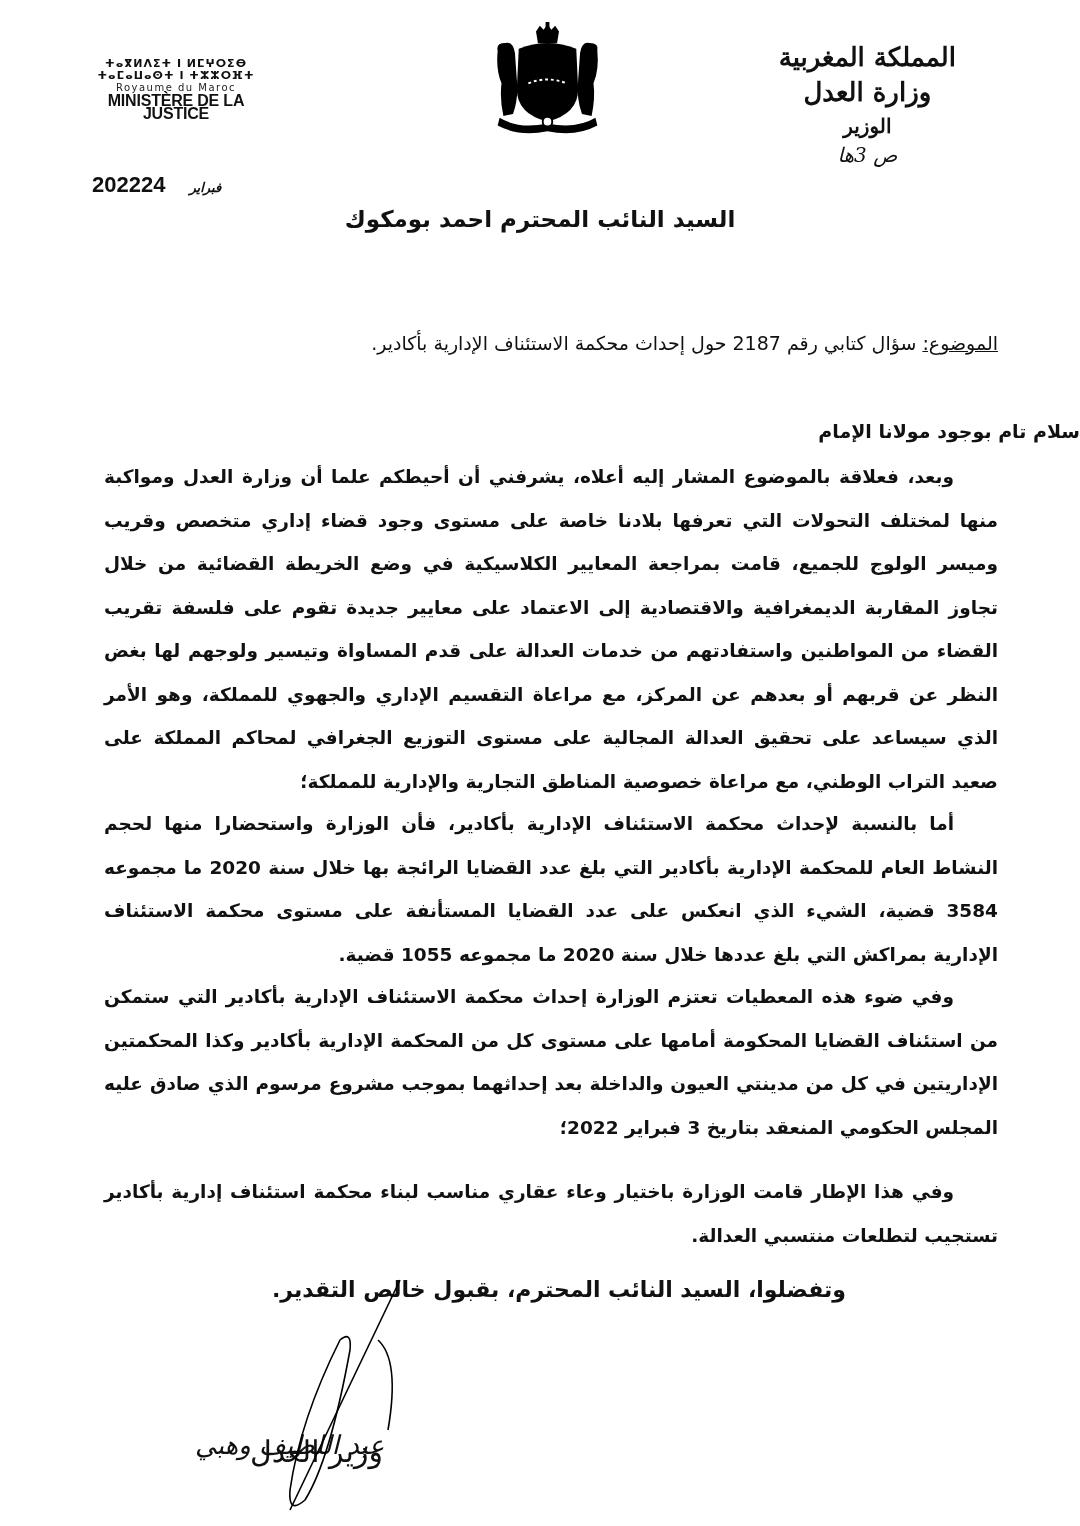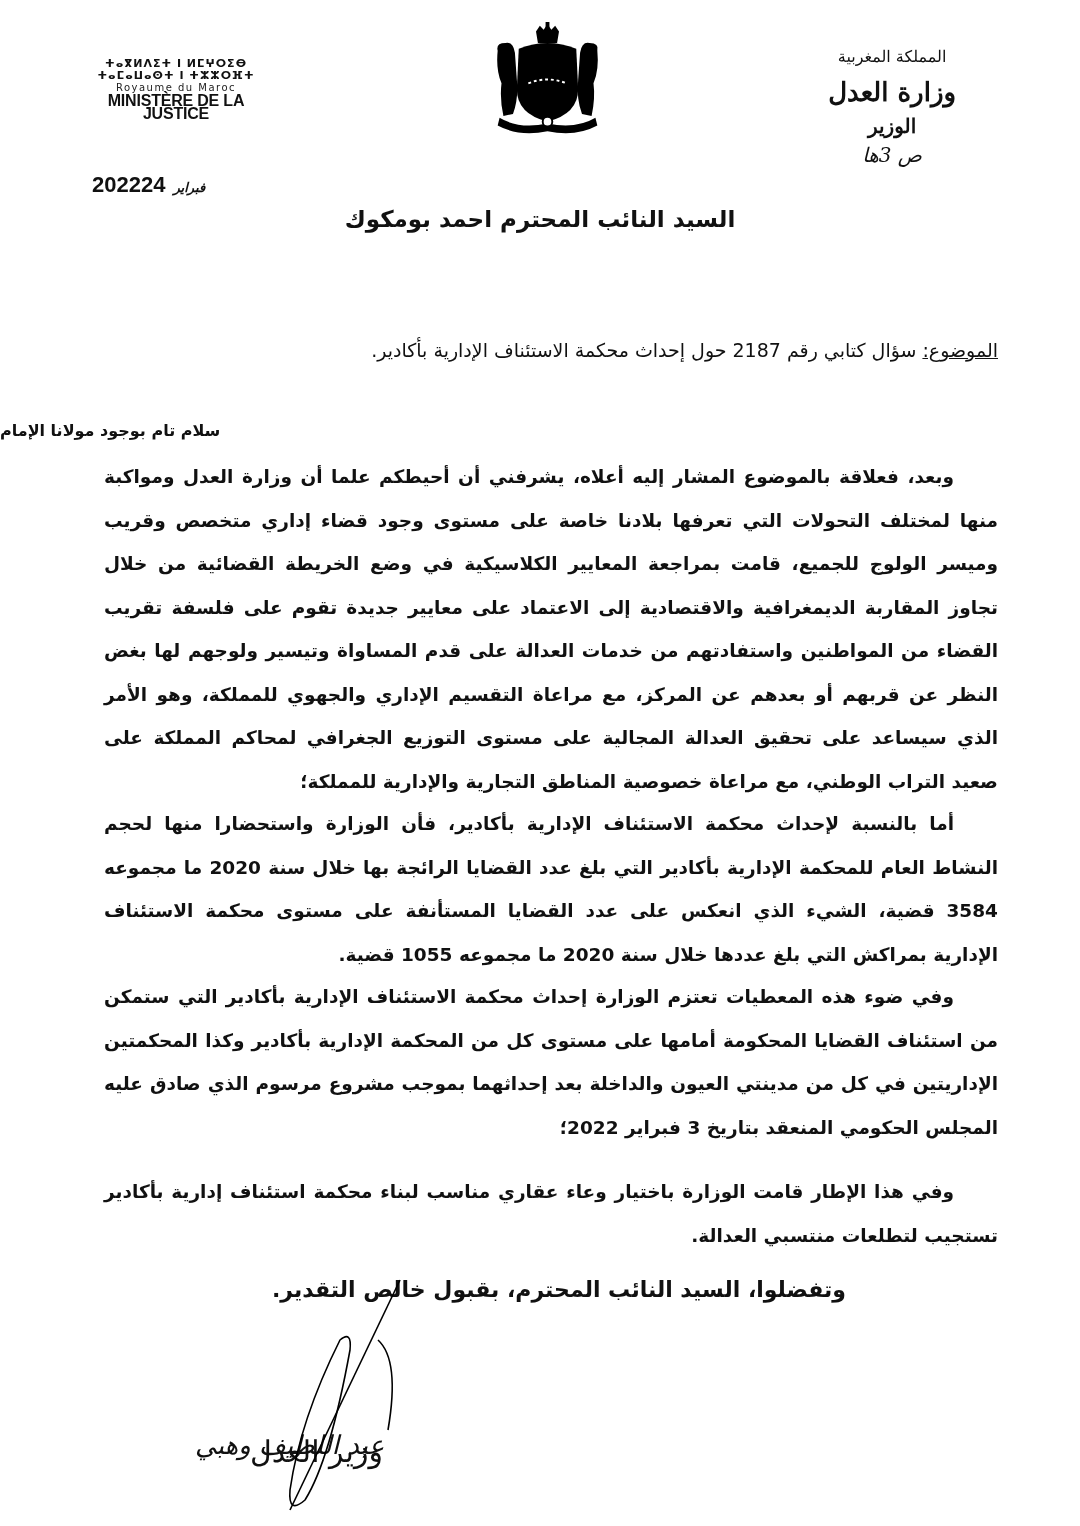--- a/index.html
+++ b/index.html
@@ -8,31 +8,31 @@
       position: relative; overflow: hidden;
       font-family: "DejaVu Sans", sans-serif;
     }
     .abs { position: absolute; }
     .tifinagh { left: 96px; top: 58px; width: 160px; text-align: center; }
     .tifi-line { font-family: "DejaVu Sans", sans-serif; font-size: 11px; font-weight: bold; letter-spacing: 1px; line-height: 12px; white-space: nowrap; }
     .tifi-royaume { font-family: "DejaVu Sans", sans-serif; font-size: 10px; letter-spacing: 1.5px; line-height: 12px; color: #222; }
     .tifi-ministere { font-family: "Liberation Sans", sans-serif; font-size: 16px; font-weight: bold; line-height: 13px; letter-spacing: -0.2px; }
     .emblem { left: 490px; top: 22px; width: 115px; height: 115px; }
     .arabic-head { right: 124px; top: 40px; text-align: center; direction: rtl; font-family: "DejaVu Serif", serif; }
-    .ah-1 { font-size: 16px; line-height: 34px; font-weight: normal; }
+    .ah-1 { font-size: 26px; line-height: 34px; font-weight: bold; }
     .ah-2 { font-size: 26px; line-height: 36px; font-weight: bold; }
     .ah-3 { font-size: 20px; line-height: 32px; font-weight: bold; }
     .ah-ref { font-size: 20px; line-height: 26px; font-style: italic; }
     .date { left: 92px; top: 172px; direction: ltr; font-family: "Liberation Sans", sans-serif; font-size: 22px; font-weight: bold; white-space: nowrap; }
-    .date .month { font-family: "DejaVu Serif", serif; font-size: 13px; font-style: italic; margin: 0 8px; }
+    .date .month { font-family: "DejaVu Serif", serif; font-size: 13px; font-style: italic; margin: 0 24px; }
     .addressee { left: 0; width: 1080px; top: 192px; text-align: center; direction: rtl; }
     .addr-line { font-family: "DejaVu Sans", sans-serif; font-weight: bold; font-size: 23px; line-height: 54px; }
-    .subject { right: 82px; top: 335px; direction: rtl; font-family: "DejaVu Sans", sans-serif; font-size: 19px; line-height: 30px; white-space: nowrap; }
+    .subject { right: 82px; top: 328px; direction: rtl; font-family: "DejaVu Sans", sans-serif; font-size: 19px; line-height: 30px; white-space: nowrap; }
     .subject .lbl { text-decoration: underline; }
-    .greeting { left: 0; width: 1080px; top: 416px; text-align: left; direction: rtl; font-family: "DejaVu Sans", sans-serif; font-weight: bold; font-size: 16px; line-height: 30px; }
+    .greeting { left: 0; width: 1080px; top: 416px; text-align: right; direction: rtl; font-family: "DejaVu Sans", sans-serif; font-weight: bold; font-size: 19px; line-height: 30px; }
     .body-text { left: 104px; right: 82px; direction: rtl; text-align: justify; text-align-last: right; font-family: "DejaVu Sans", sans-serif; font-weight: bold; font-size: 18.5px; line-height: 43.5px; }
     .body-text .indent { display: inline-block; width: 44px; }
     .p1 { top: 455px; }
     .p2 { top: 802px; }
     .p3 { top: 975px; }
     .p4 { top: 1170px; }
     .closing { left: 0; width: 1048px; top: 1275px; text-align: center; direction: rtl; font-family: "DejaVu Sans", sans-serif; font-weight: bold; font-size: 22px; line-height: 30px; padding-left: 35px; }
     .sig-title { left: 250px; top: 1434px; direction: rtl; font-family: "DejaVu Serif", serif; font-size: 30px; }
     .sig-name { left: 195px; top: 1430px; direction: rtl; font-family: "DejaVu Serif", serif; font-size: 26px; font-style: italic; }
     .signature { left: 260px; top: 1260px; width: 200px; height: 260px; }

